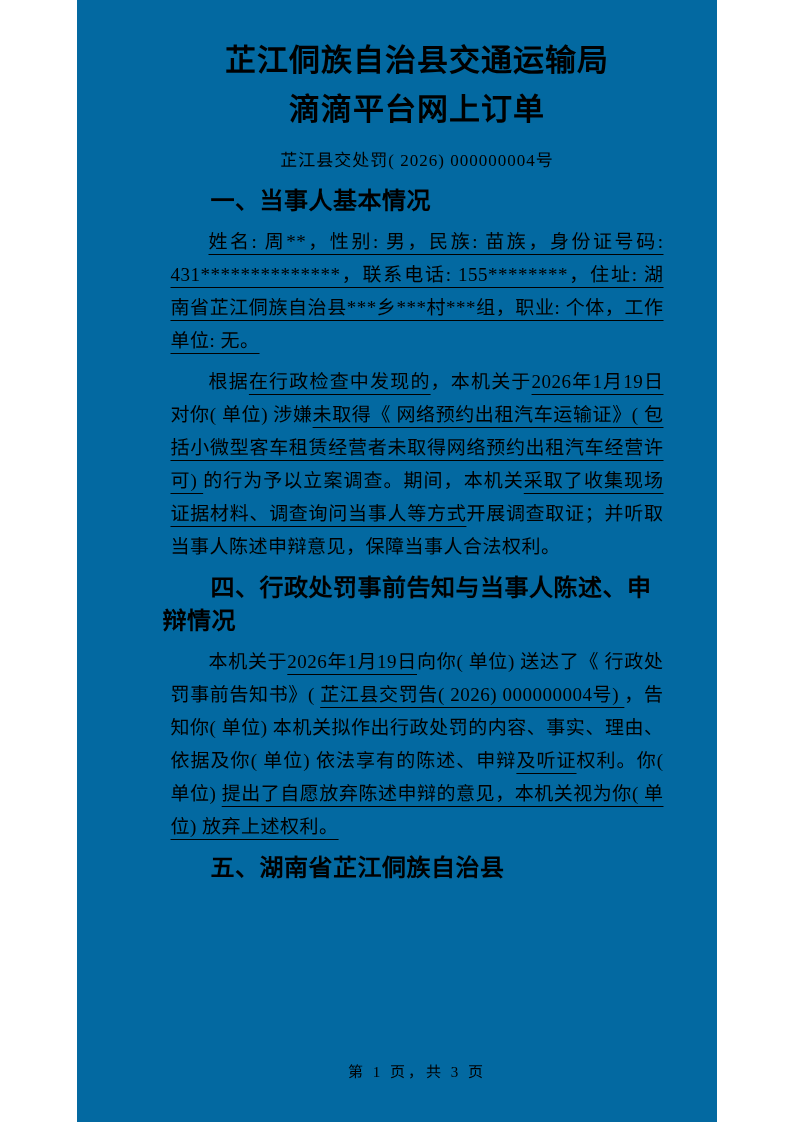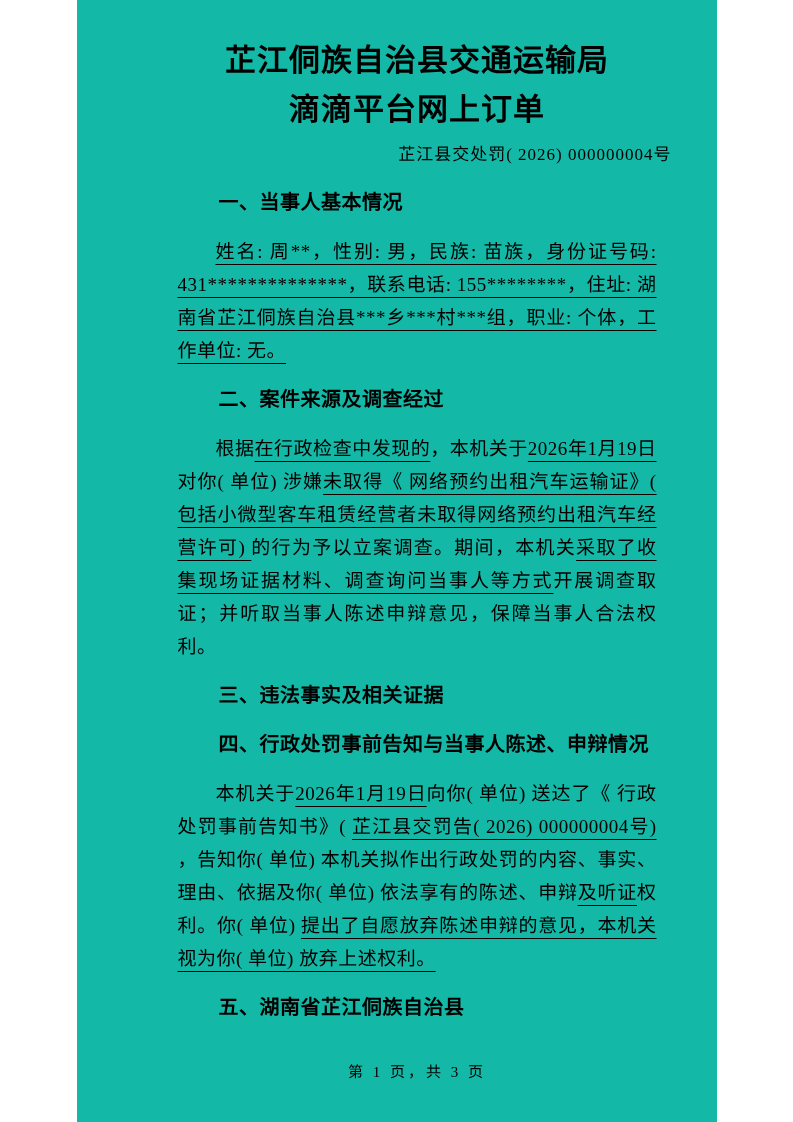--- a/index.html
+++ b/index.html
@@ -4,59 +4,59 @@
 <style>
   html, body {
     margin: 0;
     padding: 0;
     background: #ffffff;
   }
   .page {
     position: relative;
     width: 640px;
     height: 1122px;
-    background: #14b8a6;
+    background: #0369a1;
     color: #000000;
     font-family: "Liberation Serif", "DejaVu Serif", serif;
     overflow: hidden;
     margin: 0 auto;
   }
   .content {
     padding: 36px 45px 0 86px;
   }
   .title {
     margin: 0;
     text-align: center;
     font-family: "Liberation Sans", "DejaVu Sans", sans-serif;
     font-weight: 900;
     font-size: 31px;
     line-height: 49px;
     letter-spacing: 1px;
   }
   .doc-number {
-    text-align: right;
+    text-align: center;
     font-size: 17px;
     line-height: 30px;
-    margin-top: 6px;
+    margin-top: 12px;
     letter-spacing: 1px;
   }
   .body-text {
     margin-top: 8px;
   }
   .section-heading {
-    margin: 16px;
+    margin: 0;
     font-family: "Liberation Sans", "DejaVu Sans", sans-serif;
     font-weight: bold;
-    font-size: 20px;
+    font-size: 24px;
     line-height: 33px;
     text-indent: 2em;
     letter-spacing: 0.5px;
   }
   .paragraph {
-    margin: 15px;
+    margin: 8px;
     font-size: 19px;
     line-height: 33px;
     text-indent: 2em;
     text-align: justify;
     letter-spacing: 0.5px;
   }
   .seg { text-decoration: none; }
   .seg.u {
     text-decoration: underline;
     text-underline-offset: 6px;
@@ -80,25 +80,23 @@
   <div class="content">
     <h1 class="title">芷江侗族自治县交通运输局</h1>
     <h1 class="title">滴滴平台网上订单</h1>
     <div class="doc-number">芷江县交处罚( 2026) 000000004号</div>
     <div class="body-text" id="sections">
         <div>
           <h2 class="section-heading">一、当事人基本情况</h2>
           <p class="paragraph"><span class="seg u">姓名: 周**，性别: 男，民族: 苗族，身份证号码: 431**************，联系电话: 155********，住址: 湖南省芷江侗族自治县***乡***村***组，职业: 个体，工作单位: 无。</span></p>
         </div>
         <div>
-          <h2 class="section-heading">二、案件来源及调查经过</h2>
           <p class="paragraph"><span class="seg">根据</span><span class="seg u">在行政检查中发现的</span><span class="seg">，本机关于</span><span class="seg u">2026年1月19日</span><span class="seg">对你( 单位) 涉嫌</span><span class="seg u">未取得《 网络预约出租汽车运输证》( 包括小微型客车租赁经营者未取得网络预约出租汽车经营许可) </span><span class="seg">的行为予以立案调查。期间，本机关</span><span class="seg u">采取了收集现场证据材料、调查询问当事人等方式</span><span class="seg">开展调查取证；并听取当事人陈述申辩意见，保障当事人合法权利。</span></p>
         </div>
         <div>
-          <h2 class="section-heading">三、违法事实及相关证据</h2>
         </div>
         <div>
           <h2 class="section-heading">四、行政处罚事前告知与当事人陈述、申辩情况</h2>
           <p class="paragraph"><span class="seg">本机关于</span><span class="seg u">2026年1月19日</span><span class="seg">向你( 单位) 送达了《 行政处罚事前告知书》( </span><span class="seg u">芷江县交罚告( 2026) 000000004号) </span><span class="seg">，告知你( 单位) 本机关拟作出行政处罚的内容、事实、理由、依据及你( 单位) 依法享有的陈述、申辩</span><span class="seg u">及听证</span><span class="seg">权利。你( 单位) </span><span class="seg u">提出了自愿放弃陈述申辩的意见，本机关视为你( 单位) 放弃上述权利。</span></p>
         </div>
         <div>
           <h2 class="section-heading">五、湖南省芷江侗族自治县</h2>
         </div>
       </div>
   </div>

